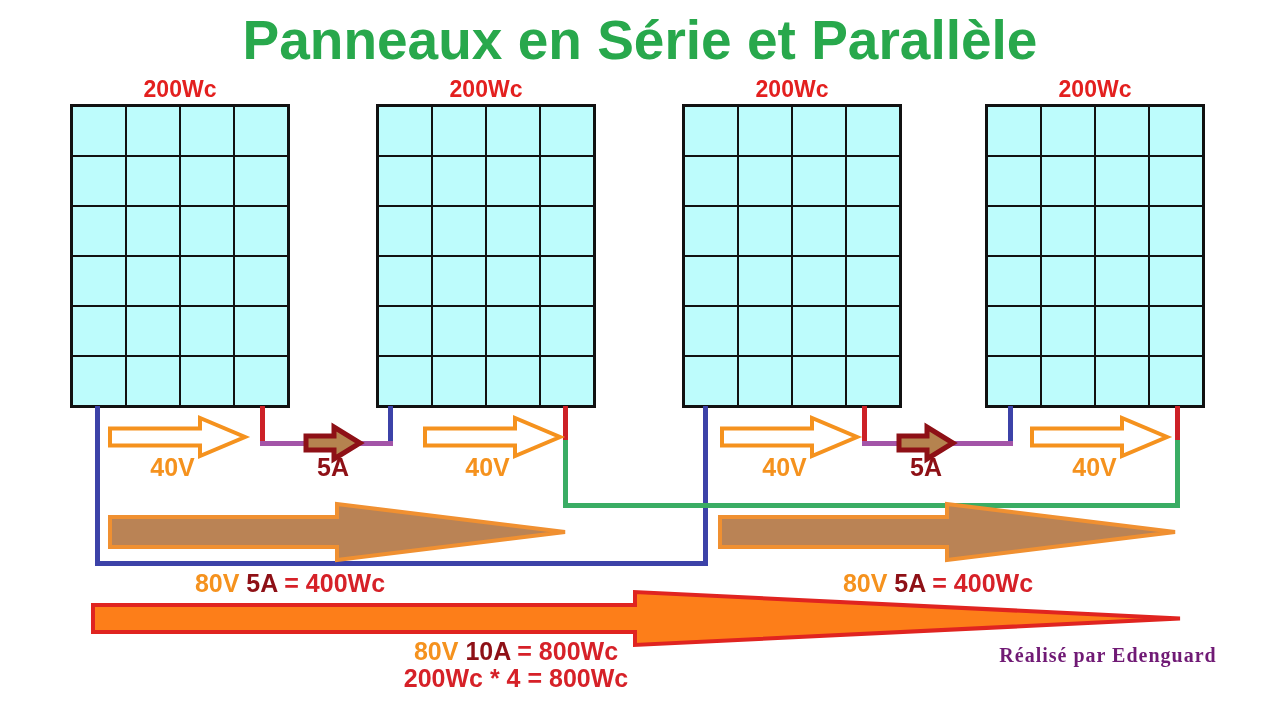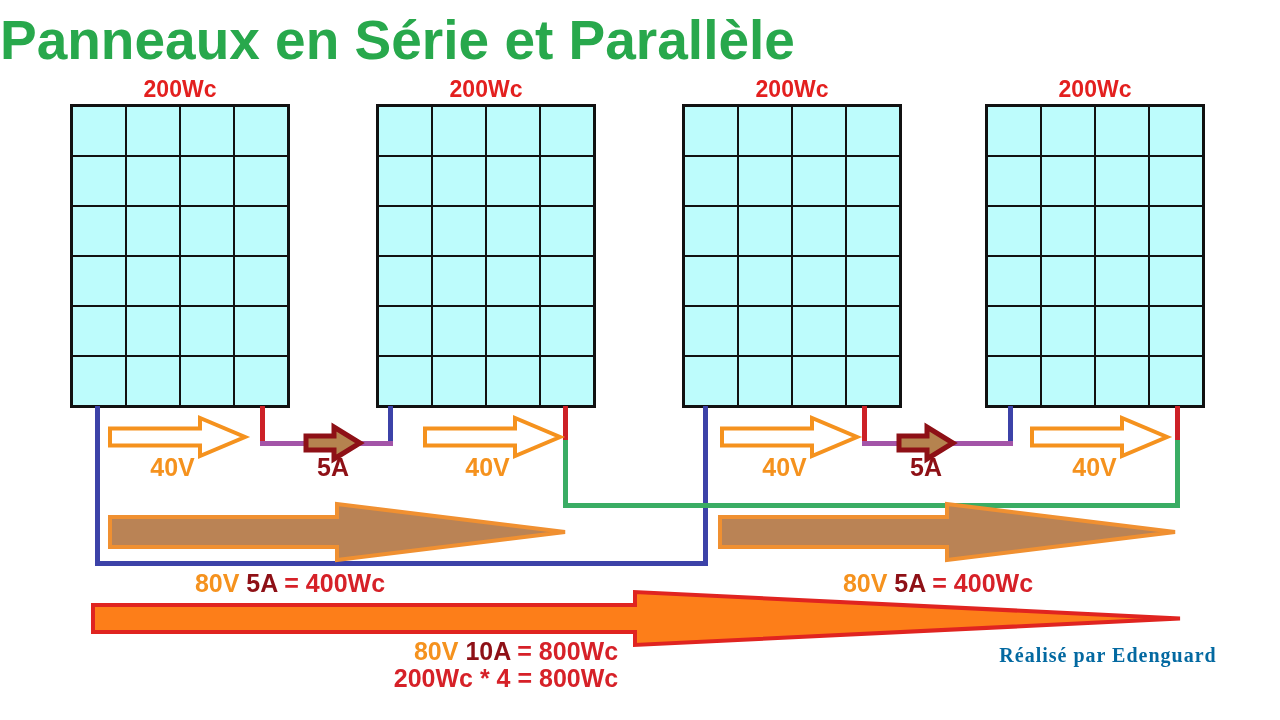--- a/index.html
+++ b/index.html
@@ -2,21 +2,21 @@
 <html><head>
 <meta charset="utf-8">
 <style>
   html,body{margin:0;padding:0;background:#ffffff;}
   .stage{
     position:relative;width:1280px;height:720px;background:#ffffff;
     overflow:hidden;font-family:"Liberation Sans",sans-serif;
   }
   .title{
     position:absolute;left:0;top:8px;width:1280px;height:64px;
-    line-height:64px;text-align:left;font-size:55px;font-weight:bold;
+    line-height:64px;text-align:center;font-size:55px;font-weight:bold;
   }
   .panel-label{
     position:absolute;height:26px;line-height:26px;text-align:center;
     font-size:23px;font-weight:bold;
   }
   .panel{
     position:absolute;box-sizing:border-box;border:3px solid #111111;
     display:grid;background:#111111;gap:2px;
   }
   .cell{width:100%;height:100%;}
@@ -177,18 +177,18 @@
   <div id="labels">
       <div class="flow-label" style="left: -77.5px; top: 453px; width: 500px;"><span style="color: rgb(245, 146, 30);">40V</span></div>
       <div class="flow-label" style="left: 237.5px; top: 453px; width: 500px;"><span style="color: rgb(245, 146, 30);">40V</span></div>
       <div class="flow-label" style="left: 534.5px; top: 453px; width: 500px;"><span style="color: rgb(245, 146, 30);">40V</span></div>
       <div class="flow-label" style="left: 844.5px; top: 453px; width: 500px;"><span style="color: rgb(245, 146, 30);">40V</span></div>
       <div class="flow-label" style="left: 83px; top: 453px; width: 500px;"><span style="color: rgb(142, 16, 22);">5A</span></div>
       <div class="flow-label" style="left: 676px; top: 453px; width: 500px;"><span style="color: rgb(142, 16, 22);">5A</span></div>
       <div class="flow-label" style="left: 40px; top: 569px; width: 500px;"><span style="color: rgb(245, 146, 30);">80V </span><span style="color: rgb(142, 16, 22);">5A</span><span style="color: rgb(214, 33, 40);"> = 400Wc</span></div>
       <div class="flow-label" style="left: 688px; top: 569px; width: 500px;"><span style="color: rgb(245, 146, 30);">80V </span><span style="color: rgb(142, 16, 22);">5A</span><span style="color: rgb(214, 33, 40);"> = 400Wc</span></div>
       <div class="flow-label" style="left: 266px; top: 637px; width: 500px;"><span style="color: rgb(245, 146, 30);">80V </span><span style="color: rgb(142, 16, 22);">10A</span><span style="color: rgb(214, 33, 40);"> = 800Wc</span></div>
-      <div class="flow-label" style="left: 256px; top: 664px; width: 500px;"><span style="color: rgb(214, 33, 40);">200Wc * 4 = 800Wc</span></div>
+      <div class="flow-label" style="left: 266px; top: 664px; width: 500px;"><span style="color: rgb(214, 33, 40);">200Wc * 4 = 800Wc</span></div>
     </div>
-  <div class="watermark" style="color: #0369a1;">
+  <div class="watermark" style="color: #701a75;">
     <div>Réalisé par Edenguard</div>
   </div>
 </div>
 
 </body></html>

